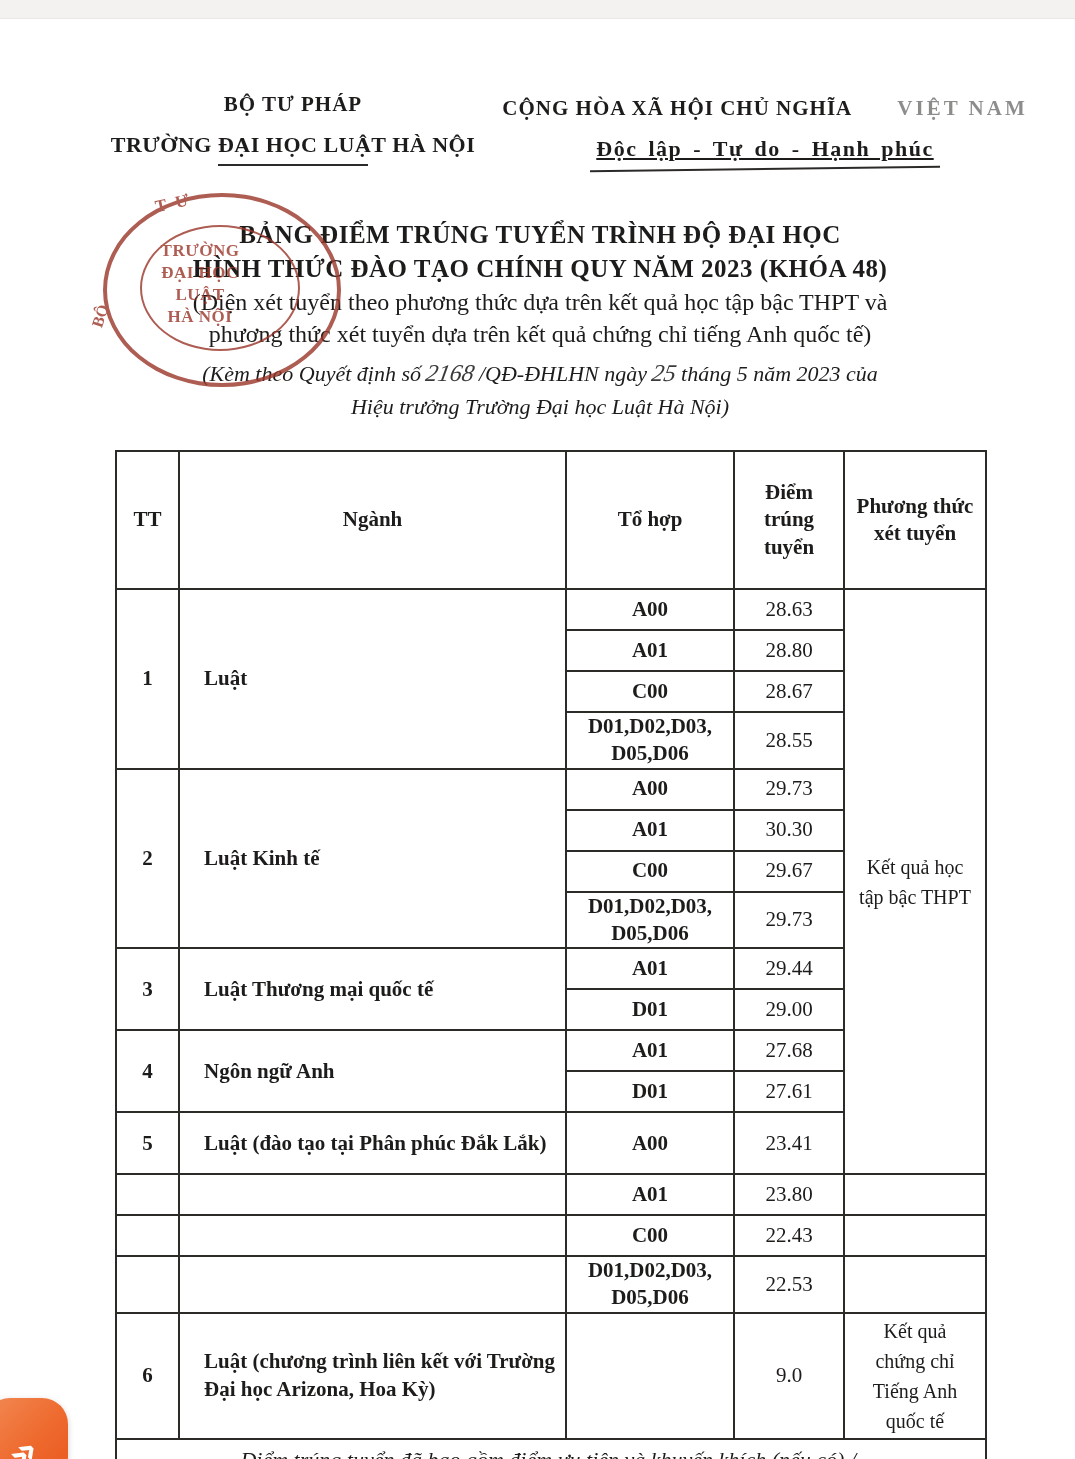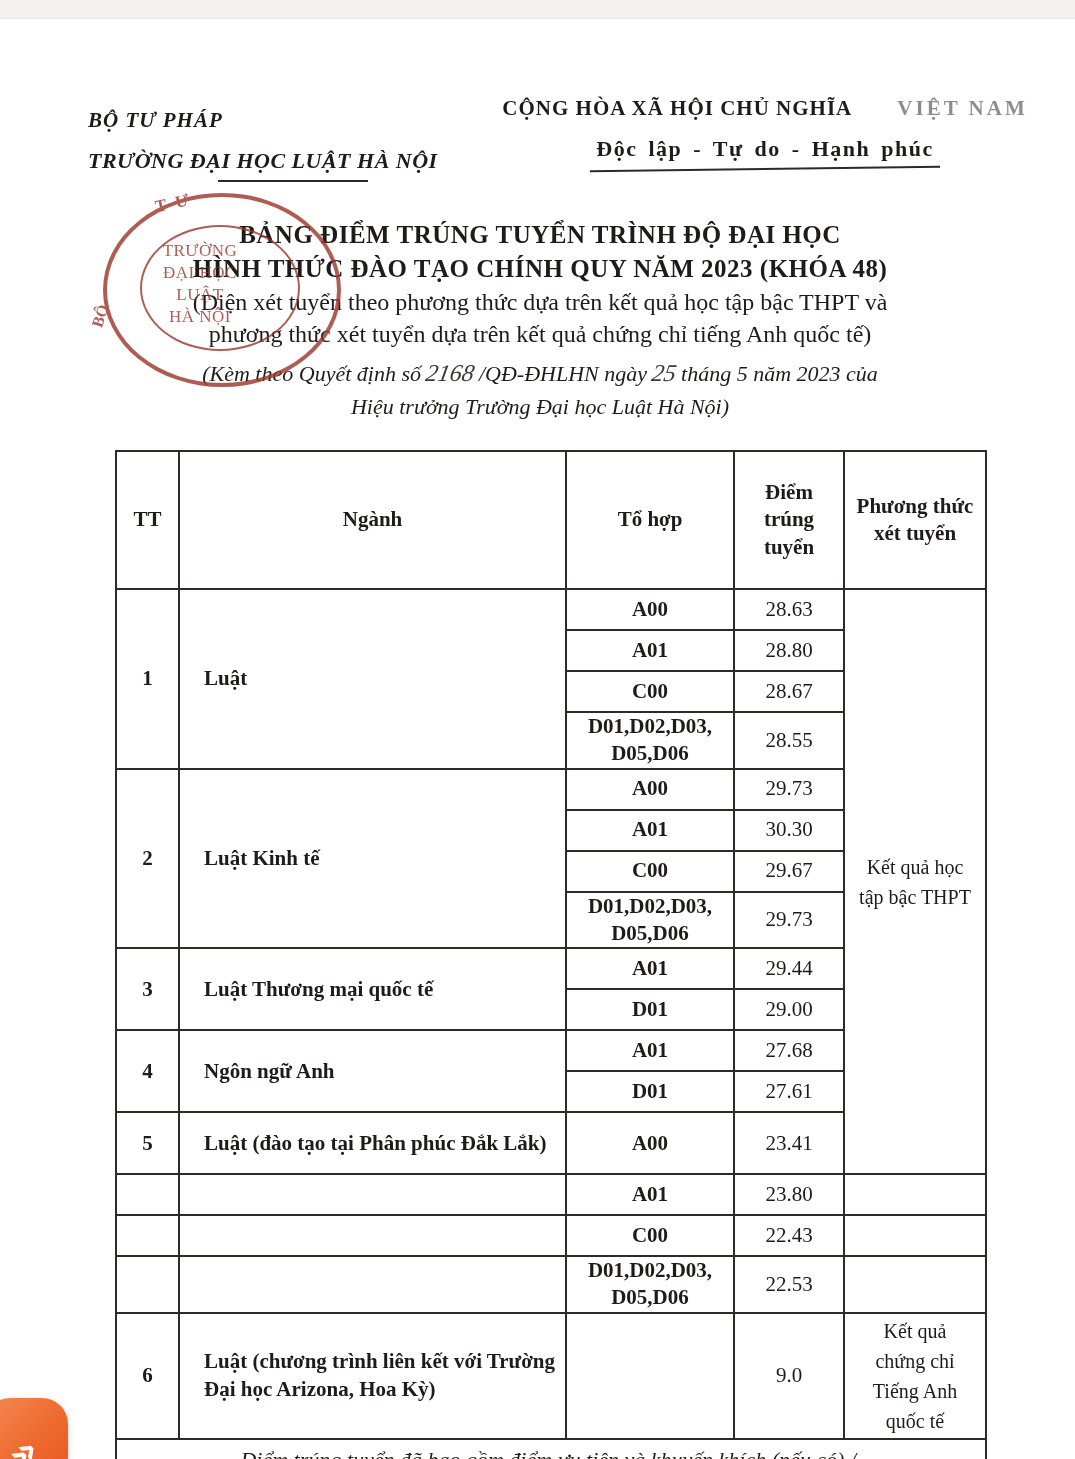--- a/index.html
+++ b/index.html
@@ -5,42 +5,42 @@
   html,body{margin:0;padding:0;}
   body{
     width:1075px;height:1459px;position:relative;overflow:hidden;
     background:#ffffff;color:#1e1c1a;
     font-family:"Liberation Serif","DejaVu Serif",serif;
     -webkit-font-smoothing:antialiased;
   }
   .topbar{position:absolute;left:0;top:0;width:1075px;height:18px;background:#f3f2f1;border-bottom:1px solid #e9e8e6;}
 
   
-  .hdr-left{position:absolute;left:88px;top:108px;width:410px;font-style:italic;}
+  .hdr-left{position:absolute;left:88px;top:92px;width:410px;text-align:center;}
   .hdr-right{position:absolute;left:495px;top:96px;width:540px;text-align:center;}
   .hdr-l1{font-size:21px;font-weight:700;letter-spacing:1px;}
   .hdr-l2{font-size:22px;font-weight:700;letter-spacing:.5px;margin-top:15px;}
-  .hdr-right .hdr-l2{letter-spacing:1.5px;word-spacing:4px;}
+  .hdr-right .hdr-l2{letter-spacing:1.5px;word-spacing:4px;text-decoration:underline;}
   .faded{opacity:.5;letter-spacing:3px;margin-left:40px;}
   .underline{height:2px;background:#2c2a28;margin:6px auto 0 auto;}
   .u-left{width:150px;}
   .u-right{width:350px;transform:rotate(-.7deg);}
 
   
   .title-block{position:absolute;left:95px;top:218px;width:890px;text-align:center;}
   .title-l12{font-size:25px;font-weight:700;letter-spacing:.5px;line-height:34px;}
   .title-l34{font-size:24px;font-weight:400;line-height:32px;}
   .subtitle{position:absolute;left:95px;top:357px;width:890px;text-align:center;font-style:italic;font-size:22px;line-height:33px;}
   .hand{display:inline-block;transform:skewX(-10deg);font-size:24px;margin:0 5px;color:#3c3a38;}
 
   
   .stamp{position:absolute;left:95px;top:185px;width:260px;height:220px;opacity:.8;pointer-events:none;z-index:6;color:#9b3529;}
   .ring-outer{position:absolute;left:8px;top:8px;width:230px;height:186px;border:4px solid #9b3529;border-radius:50%;}
   .ring-inner{position:absolute;left:45px;top:40px;width:156px;height:122px;border:2.5px solid #9b3529;border-radius:50%;}
-  .stamp-center{position:absolute;left:40px;top:55px;width:130px;text-align:center;font-weight:400;font-size:17px;line-height:22px;letter-spacing:.5px;}
+  .stamp-center{position:absolute;left:40px;top:55px;width:130px;text-align:center;font-weight:700;font-size:17px;line-height:22px;letter-spacing:.5px;}
   .arc-top{position:absolute;left:60px;top:8px;font-weight:700;font-size:17px;letter-spacing:9px;transform:rotate(-12deg);}
   .arc-left{position:absolute;left:-6px;top:122px;font-weight:700;font-size:16px;transform:rotate(-72deg);}
 
   
   .score-table{position:absolute;left:115px;top:450px;width:870px;border-collapse:collapse;table-layout:fixed;}
   .score-table th,.score-table td{border:2px solid #2d2b28;vertical-align:middle;}
   .score-table th{font-size:21px;font-weight:700;line-height:1.3;padding:4px;text-align:center;}
   thead tr{height:138px;}
   tbody tr{height:41px;}
   tbody tr.rd{height:54px;}

